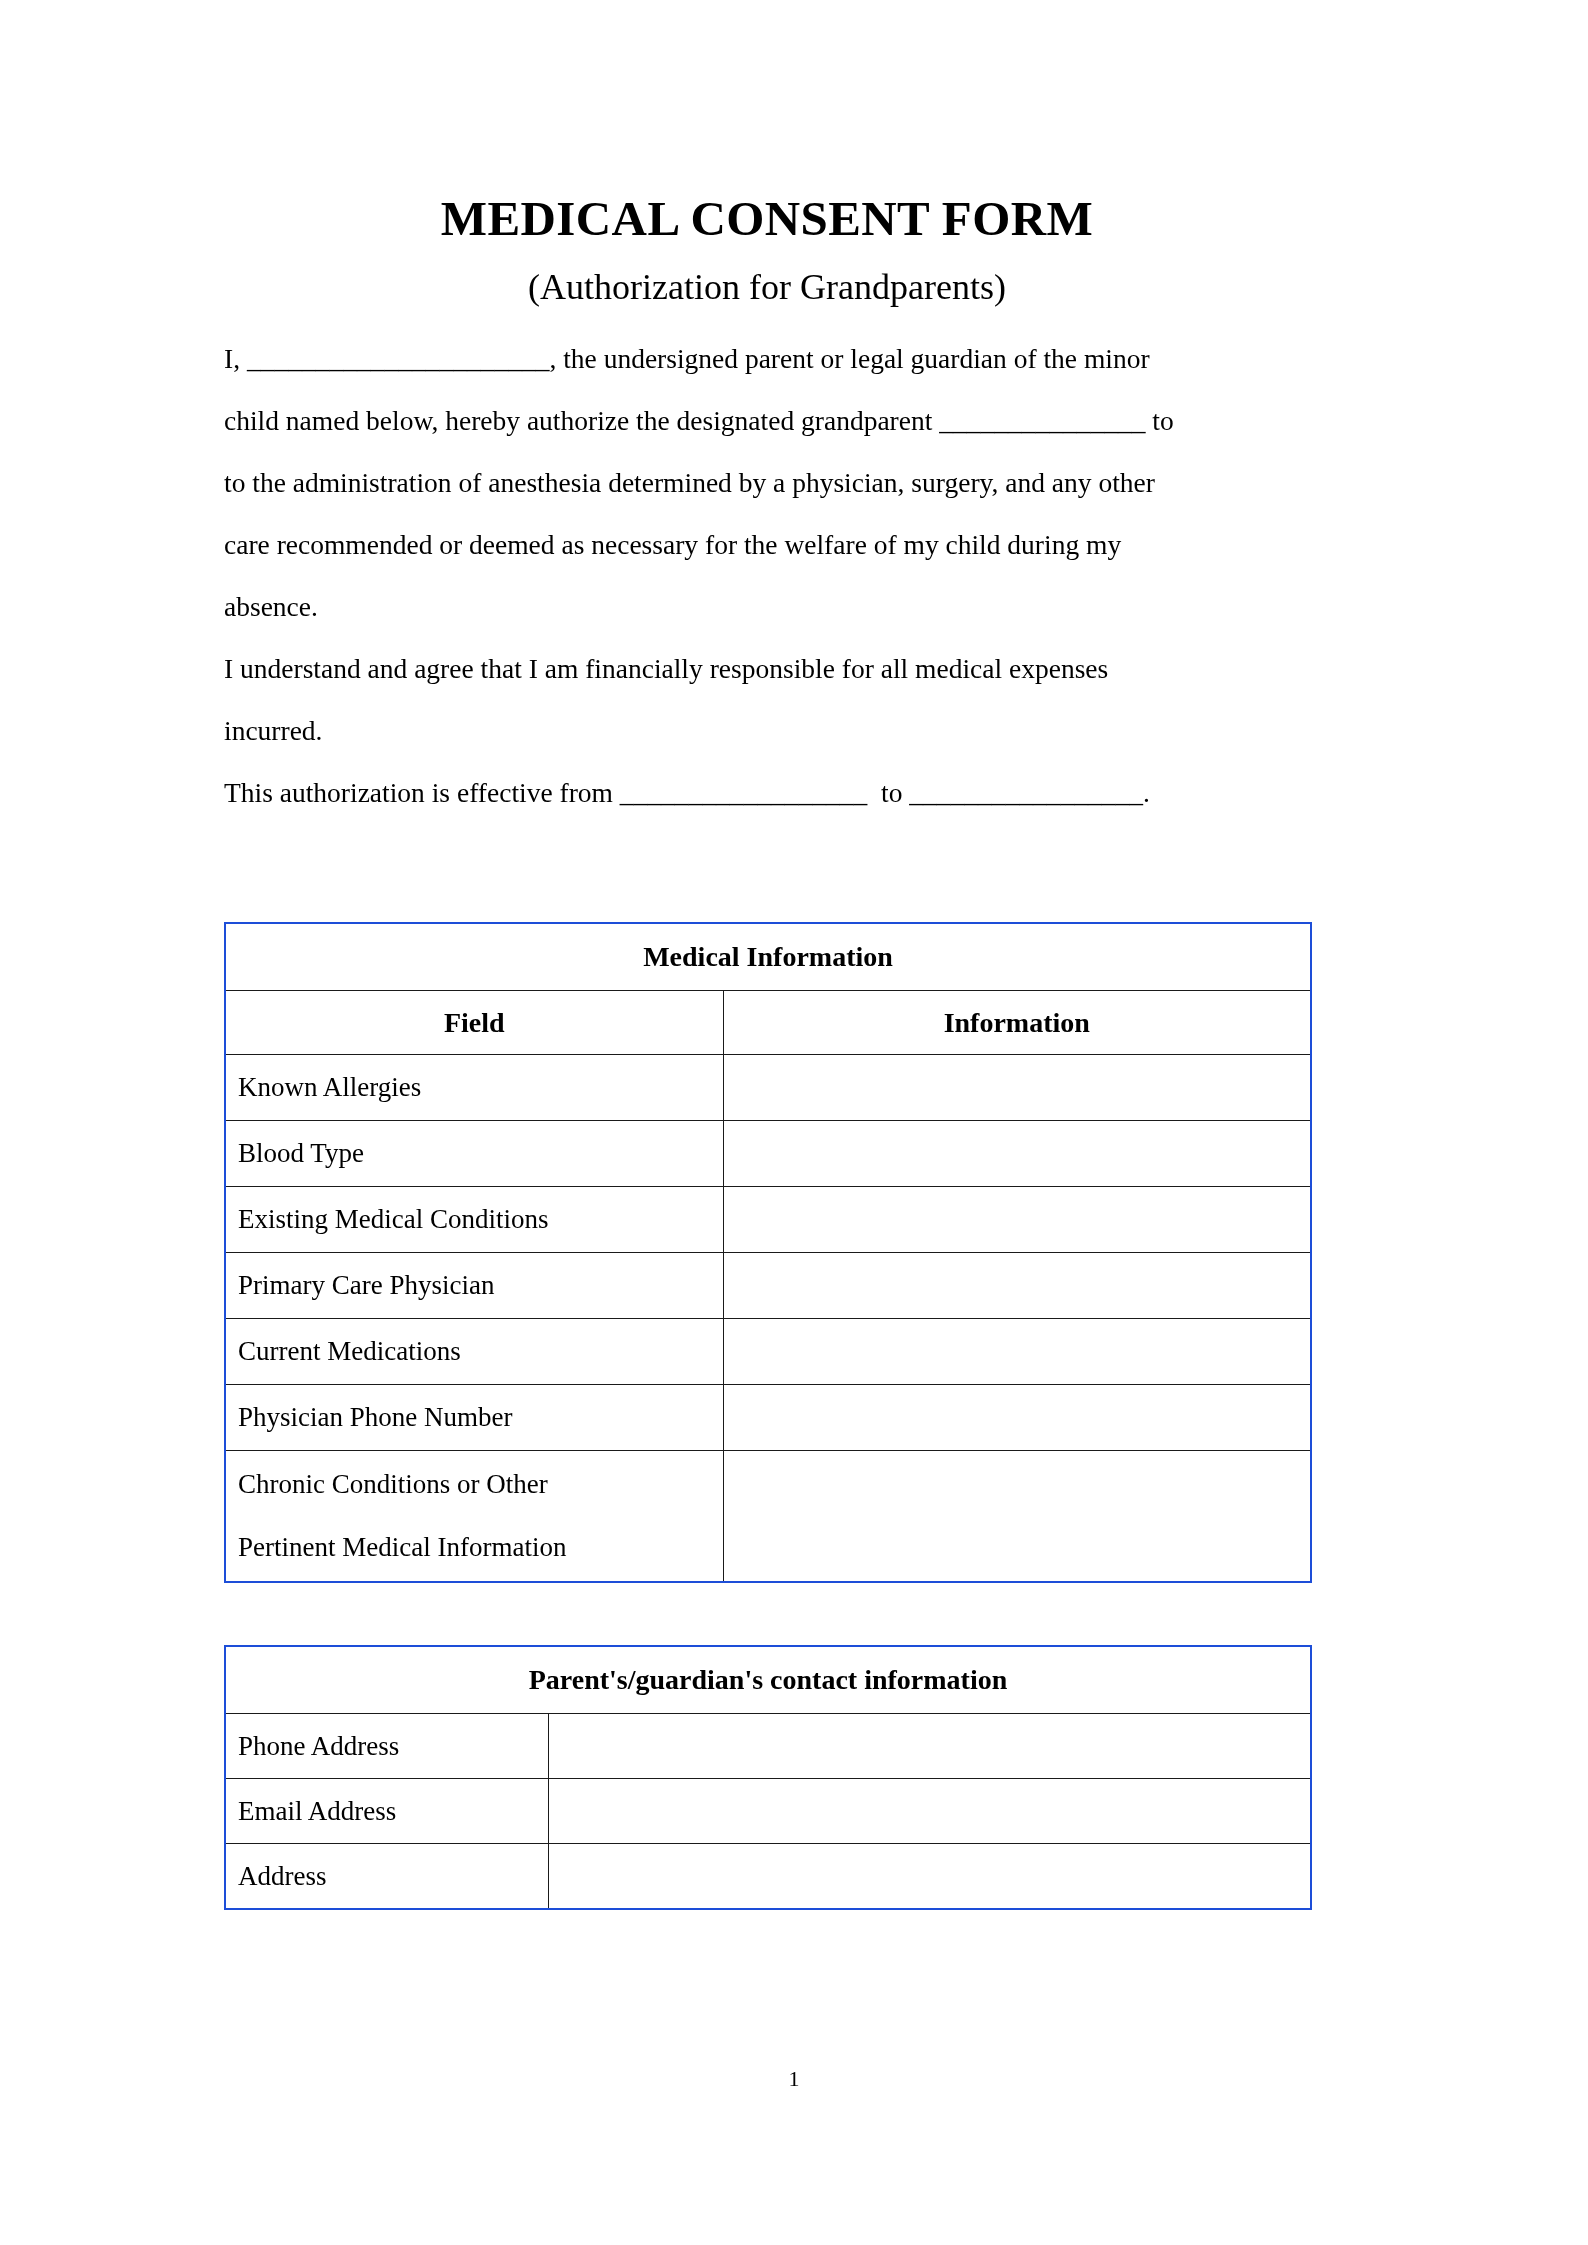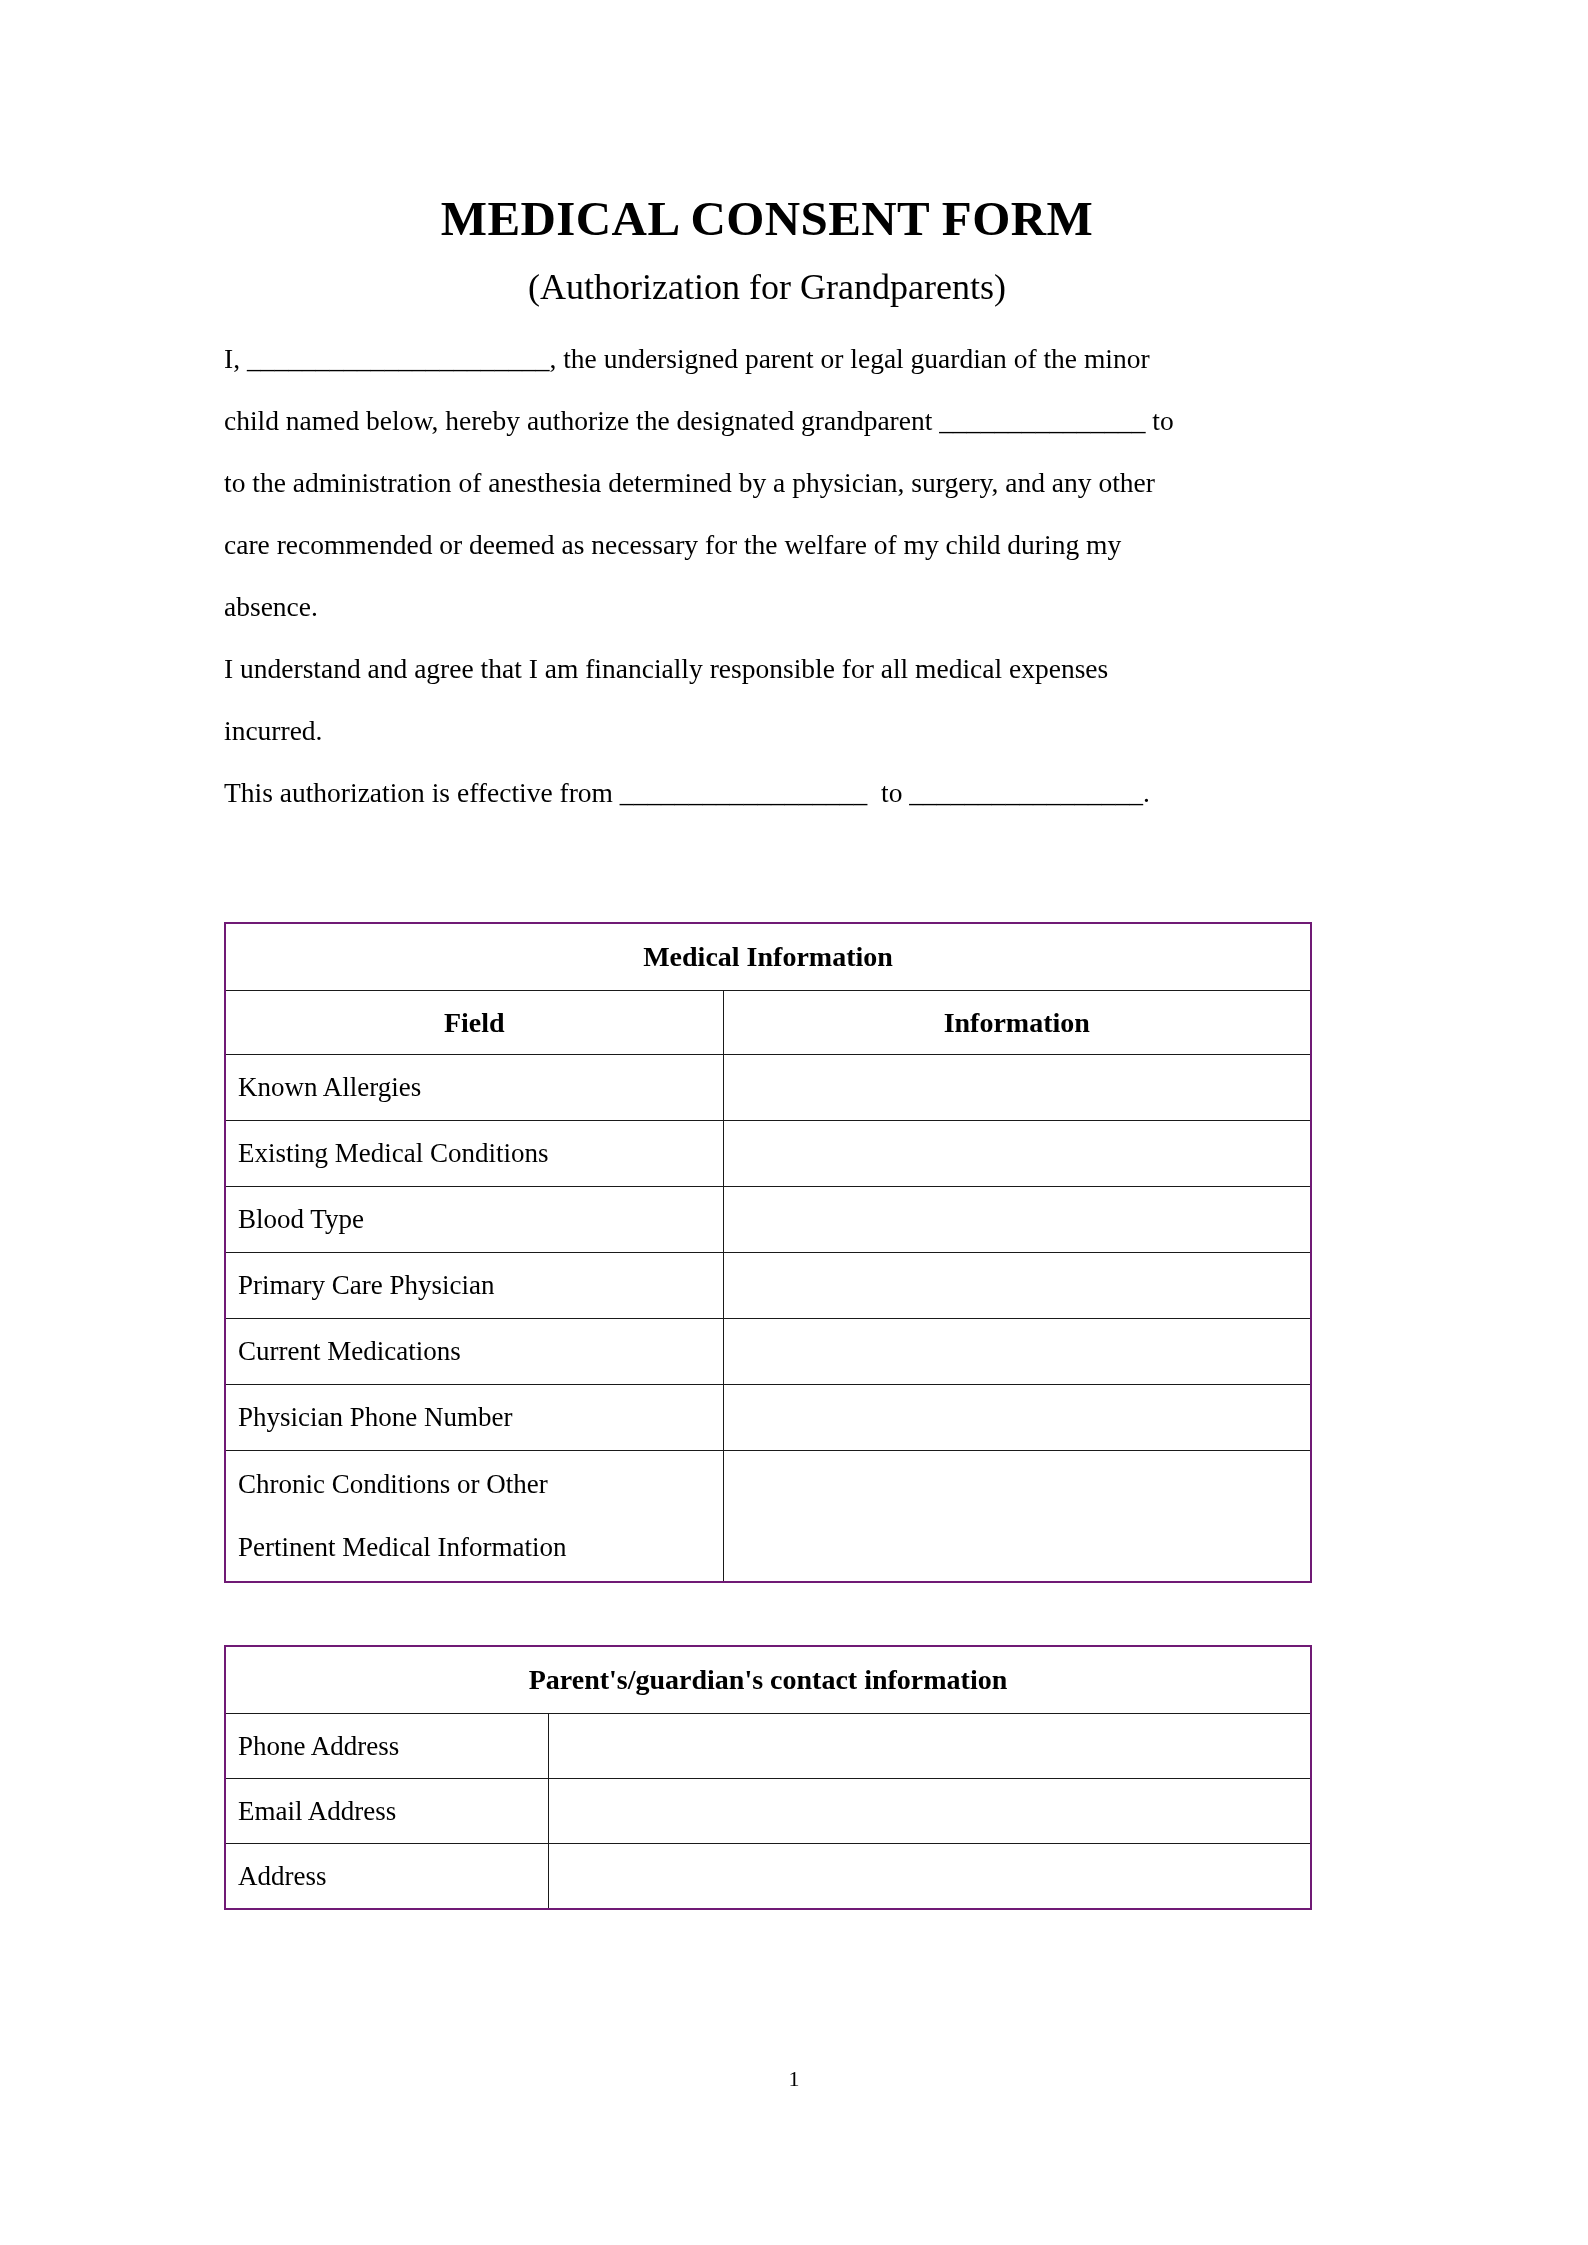--- a/index.html
+++ b/index.html
@@ -61,21 +61,21 @@
     line-height: 62px;
     white-space: pre;
     text-align: left;
   }
 
   
   .tbl {
     border-collapse: collapse;
     table-layout: fixed;
     width: 1086px;
-    border: 2px solid #701a75;
+    border: 2px solid #1d4ed8;
   }
   .tbl td, .tbl th {
     border: 1.6px solid #1a1a1a;
     padding: 0;
     vertical-align: middle;
   }
   .tbl .caption-cell {
     text-align: center;
     font-size: 28px;
     font-weight: bold;
@@ -161,25 +161,25 @@
           <tr>
             <td class="colhead">Field</td>
             <td class="colhead">Information</td>
           </tr>
 
           <tr>
             <td class="label-cell">Known Allergies</td>
             <td class="value-cell"></td>
           </tr>
           <tr>
+            <td class="label-cell">Blood Type</td>
+            <td class="value-cell"></td>
+          </tr>
+          <tr>
             <td class="label-cell">Existing Medical Conditions</td>
-            <td class="value-cell"></td>
-          </tr>
-          <tr>
-            <td class="label-cell">Blood Type</td>
             <td class="value-cell"></td>
           </tr>
           <tr>
             <td class="label-cell">Primary Care Physician</td>
             <td class="value-cell"></td>
           </tr>
           <tr>
             <td class="label-cell">Current Medications</td>
             <td class="value-cell"></td>
           </tr>

